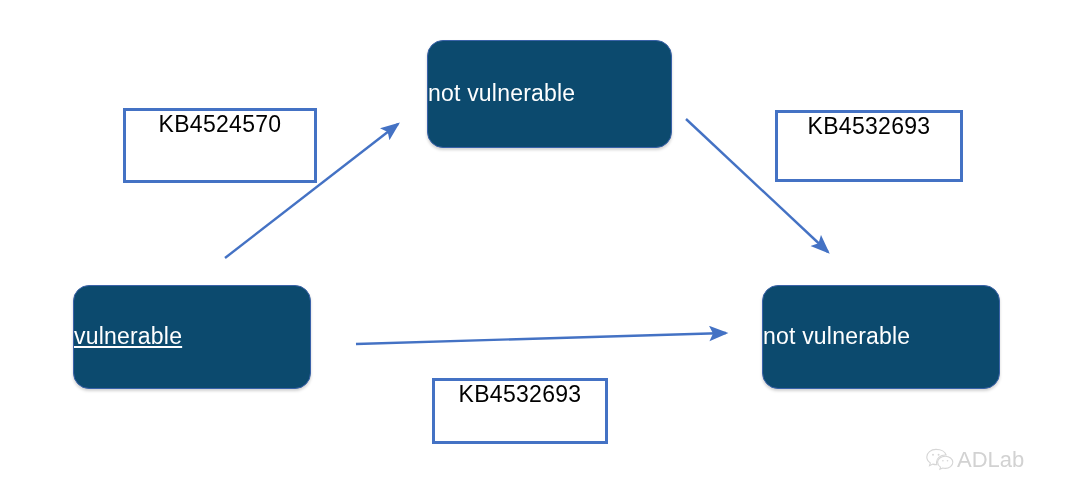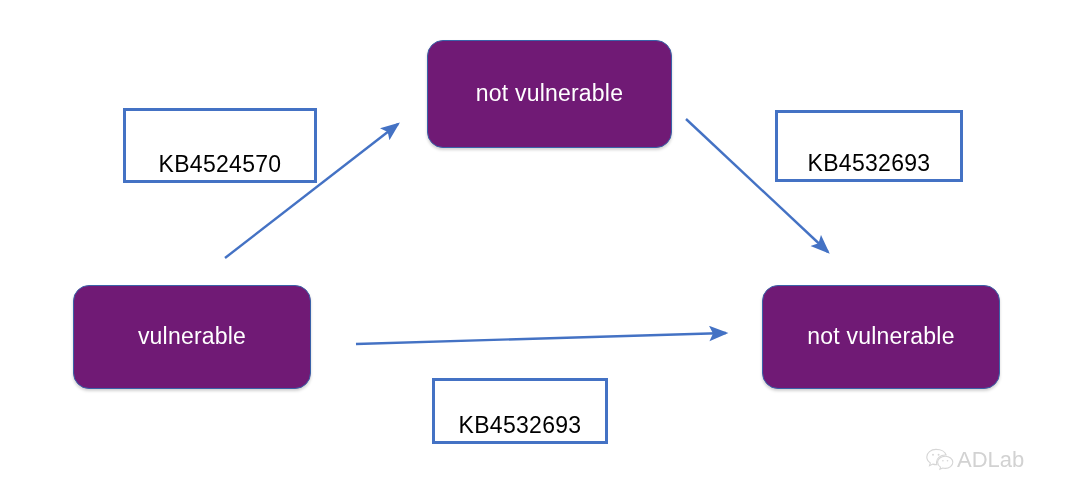--- a/index.html
+++ b/index.html
@@ -13,49 +13,49 @@
     height: 501px;
     background: #ffffff;
     overflow: hidden;
     font-family: "Liberation Sans", sans-serif;
   }
 
   
   .state-box {
     position: absolute;
     box-sizing: border-box;
-    background: #701a75;
+    background: #0c4a6e;
     border: 1px solid #3A62A8;
     border-radius: 16px;
     color: #ffffff;
     display: flex;
     align-items: center;
-    justify-content: center;
+    justify-content: flex-start;
     font-size: 23px;
     letter-spacing: 0.2px;
     box-shadow: 0 2px 3px rgba(0,0,0,0.18);
     user-select: none;
   }
   .state-box .state-label {
     display: block;
     padding-bottom: 2px;
   }
 
   #state-not-vulnerable-top   { left: 427px; top: 40px;  width: 245px; height: 108px; }
-  #state-vulnerable           { left: 73px;  top: 285px; width: 238px; height: 104px; }
+  #state-vulnerable           { left: 73px;  top: 285px; width: 238px; height: 104px; text-decoration: underline; }
   #state-not-vulnerable-right { left: 762px; top: 285px; width: 238px; height: 104px; }
 
   
   .kb-box {
     position: absolute;
     box-sizing: border-box;
     background: #ffffff;
     border: 3px solid #4472C4;
     display: flex;
-    align-items: flex-end;
+    align-items: flex-start;
     justify-content: center;
     color: #000000;
     font-size: 23px;
     letter-spacing: 0.3px;
     user-select: none;
   }
   .kb-box .kb-label { display: block; padding-bottom: 2px; }
 
   #kb-box-left   { left: 123px; top: 108px; width: 194px; height: 75px; }
   #kb-box-right  { left: 775px; top: 110px; width: 188px; height: 72px; }

